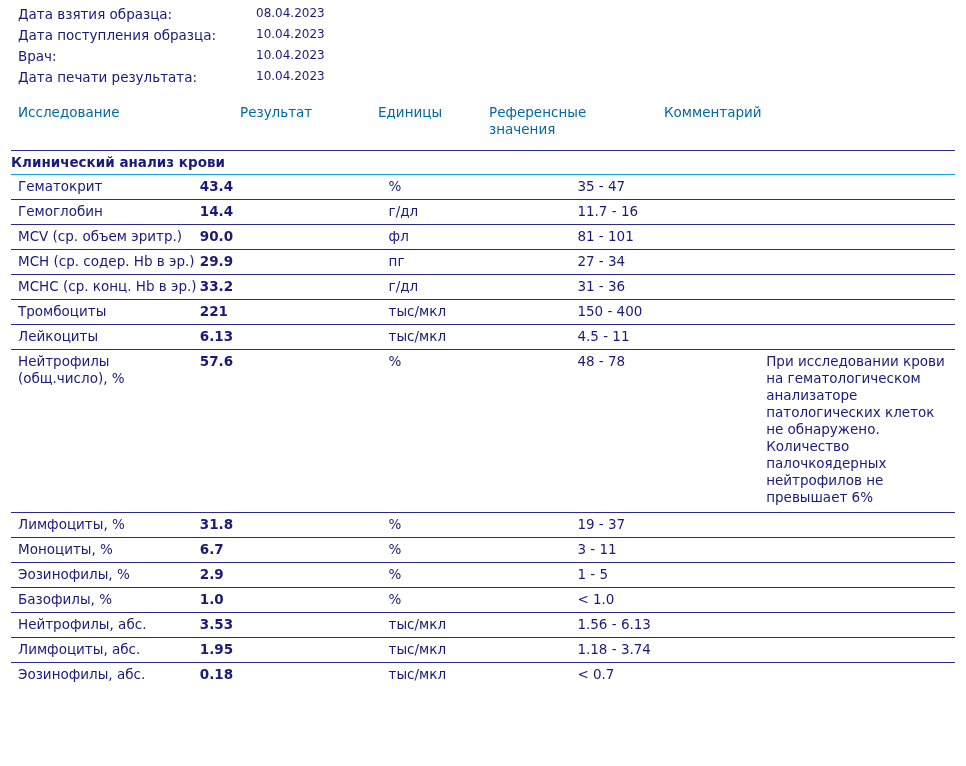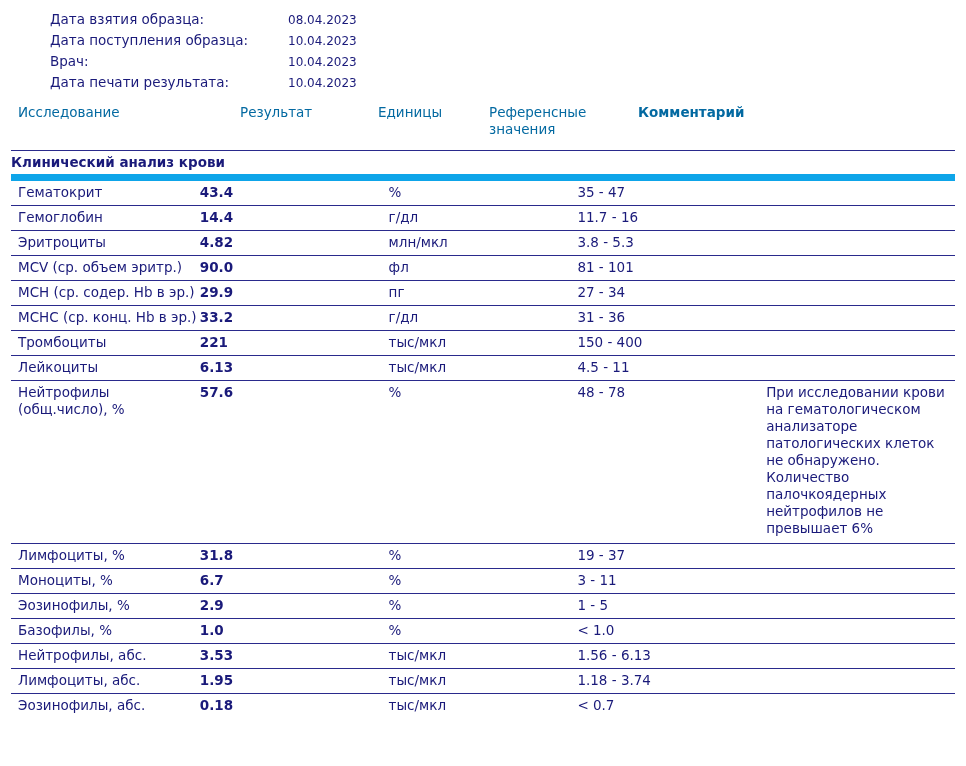--- a/index.html
+++ b/index.html
@@ -21,23 +21,22 @@
     padding: 0;
     box-sizing: border-box;
   }
 
   
   .meta {
     padding: 6px 0 4px 18px;
   }
   .meta-row {
     display: flex;
-    align-items: flex-end;
+    align-items: flex-start;
     height: 21px;
-    margin-left: 32px;
   }
   .meta-label {
     width: 238px;
     color: #1a1a7a;
     font-size: 13.5px;
     white-space: nowrap;
   }
   .meta-value {
     color: #1a1a7a;
     font-size: 12px;
@@ -53,40 +52,40 @@
   .colhead {
     position: absolute;
     color: #0369a1;
     font-size: 13.5px;
     line-height: 17px;
   }
   .c1 { left: 18px;  top: 0; }
   .c2 { left: 240px; top: 0; }
   .c3 { left: 378px; top: 0; }
   .c4 { left: 489px; top: 0; width: 130px; }
-  .c5 { left: 638px; top: 0; font-weight: bold; }
+  .c5 { left: 664px; top: 0; }
 
   
   table.results {
     width: 944px;
     margin-left: 11px;
     border-collapse: collapse;
     table-layout: fixed;
   }
   table.results td {
     vertical-align: top;
     padding: 3px 0 4px 0;
     border-top: 1px solid #2a2a8c;
     font-size: 13.5px;
     line-height: 17px;
     color: #1a1a7a;
   }
   tr.section td {
     border-top: 1px solid #2a2a8c;
-    border-bottom: 7px solid #0ea5e9;
+    border-bottom: 1px solid #0ea5e9;
     font-weight: bold;
     padding-top: 3px;
     padding-bottom: 3px;
     margin-left: 31px;
   }
   .col-name  { width: 222px; padding-left: 7px !important; }
   .col-res   { width: 138px; font-weight: bold; }
   .col-unit  { width: 111px; color: #333333; }
   .col-ref   { width: 151px; color: #333333; }
   .col-com   { width: 307px; color: #333333; line-height: 16px; }
@@ -142,27 +141,20 @@
         <td class="col-com"></td>
       </tr>
       <tr>
         <td class="col-name">Гемоглобин</td>
         <td class="col-res">14.4</td>
         <td class="col-unit">г/дл</td>
         <td class="col-ref">11.7 - 16</td>
         <td class="col-com"></td>
       </tr>
       <tr>
-        <td class="col-name">Эритроциты</td>
-        <td class="col-res">4.82</td>
-        <td class="col-unit">млн/мкл</td>
-        <td class="col-ref">3.8 - 5.3</td>
-        <td class="col-com"></td>
-      </tr>
-      <tr>
         <td class="col-name">MCV (ср. объем эритр.)</td>
         <td class="col-res">90.0</td>
         <td class="col-unit">фл</td>
         <td class="col-ref">81 - 101</td>
         <td class="col-com"></td>
       </tr>
       <tr>
         <td class="col-name">MCH (ср. содер. Hb в эр.)</td>
         <td class="col-res">29.9</td>
         <td class="col-unit">пг</td>

